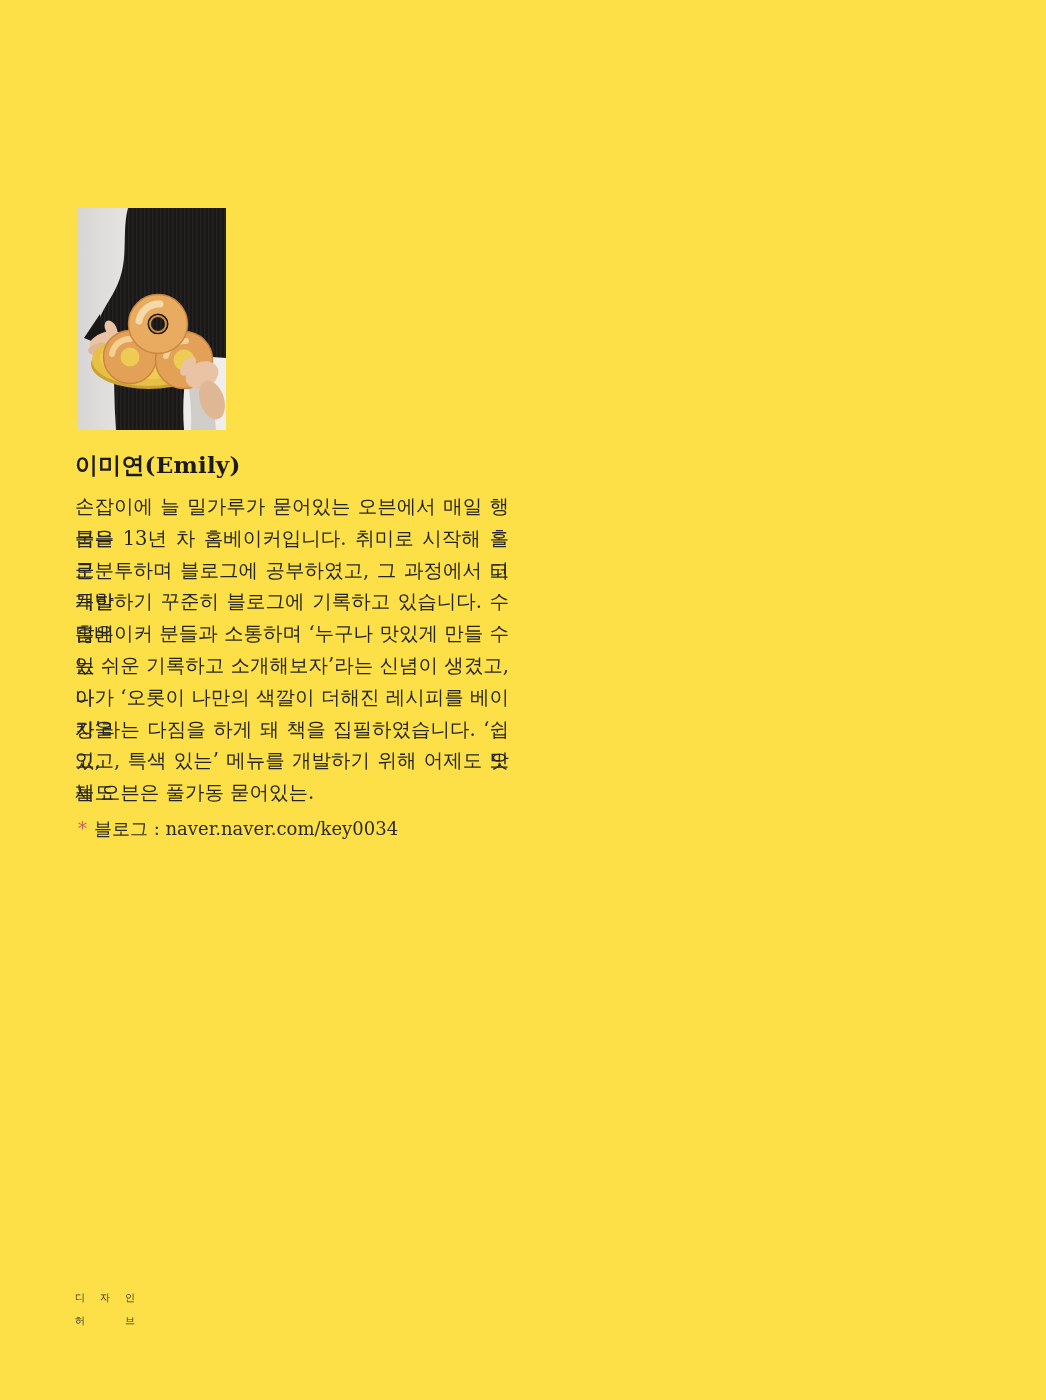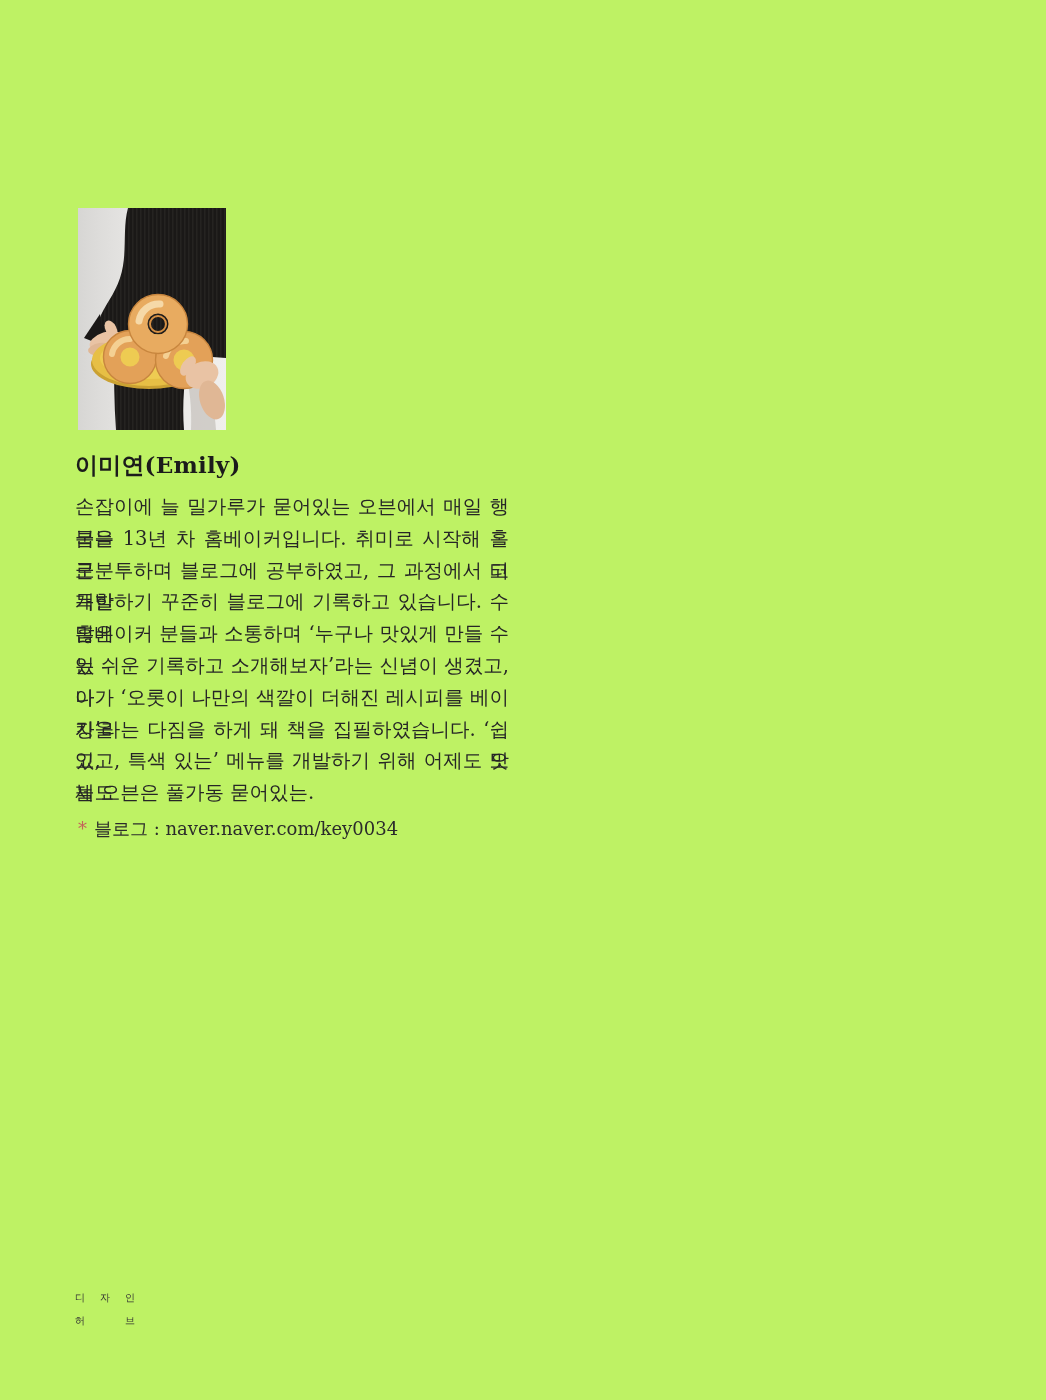--- a/index.html
+++ b/index.html
@@ -1,21 +1,21 @@
 <!DOCTYPE html>
 <html><head>
 <meta charset="utf-8">
 <style>
   * { margin: 0; padding: 0; box-sizing: border-box; }
   html, body { background: #ffffff; }
   .page {
     position: relative;
     width: 1046px;
     height: 1400px;
-    background: #bef264;
+    background: #fde047;
     font-family: "DejaVu Serif", "Liberation Serif", serif;
     overflow: hidden;
   }
 
   
   .photo {
     position: absolute;
     left: 78px;
     top: 208px;
     width: 148px;

